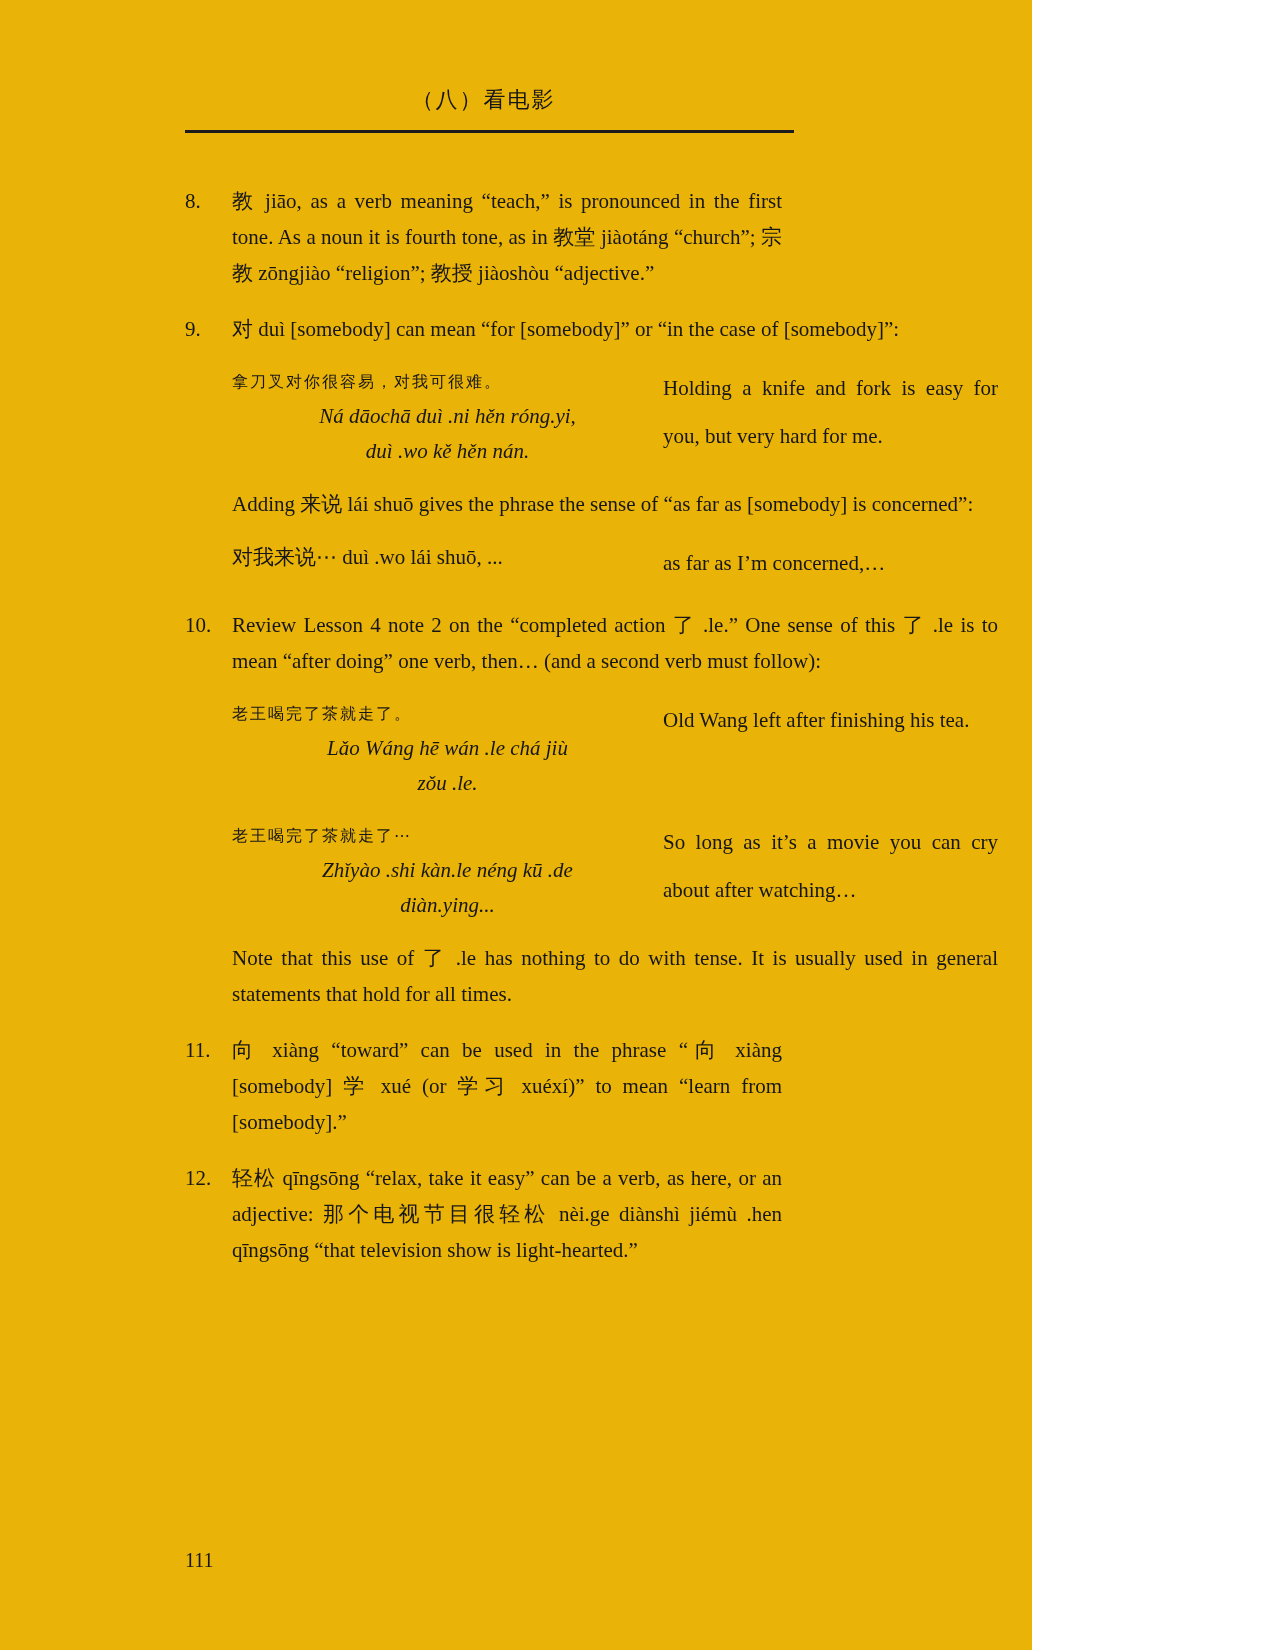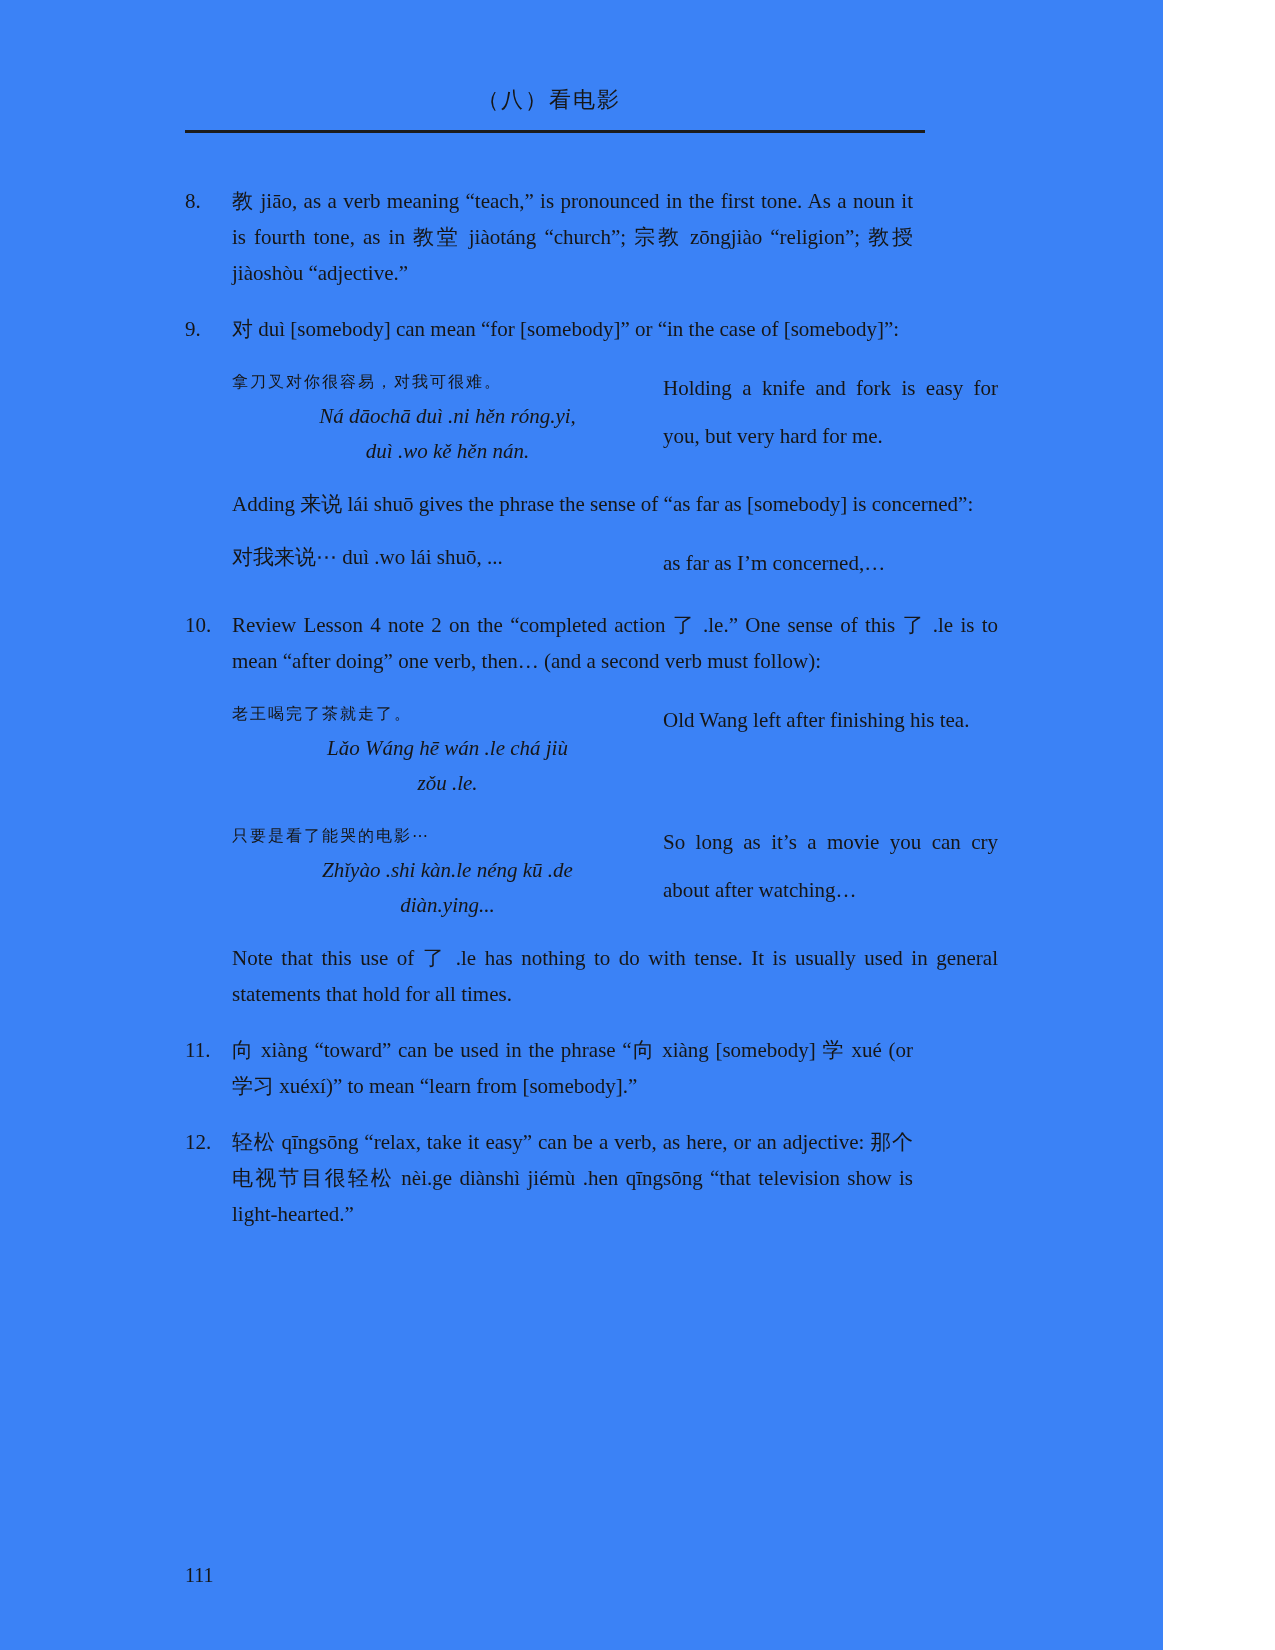--- a/index.html
+++ b/index.html
@@ -1,24 +1,24 @@
 <!DOCTYPE html>
 <html><head>
 <meta charset="utf-8">
 <style>
   html, body { margin: 0; padding: 0; background: #ffffff; }
   .page {
     position: relative;
-    width: 1163px;
+    width: 1032px;
     height: 1650px;
-    background: #3b82f6;
+    background: #eab308;
     color: #161616;
     font-family: "Liberation Serif", "DejaVu Serif", serif;
     box-sizing: border-box;
-    padding: 86px 250px 1px 185px;
+    padding: 86px 250px 16px 185px;
     display: flex;
     flex-direction: column;
     overflow: hidden;
   }
   .header-title {
     text-align: center;
     font-size: 22px;
     line-height: 28px;
     letter-spacing: 2px;
   }
@@ -104,21 +104,21 @@
           <div class="ex-left">
             <div class="zh">老王喝完了茶就走了。</div>
             <div class="pinyin">Lǎo Wáng hē wán .le chá jiù</div>
             <div class="pinyin">zǒu .le.</div>
           </div>
           <div class="ex-right">Old Wang left after finishing his tea.</div>
         </div>
 
         <div class="example block">
           <div class="ex-left">
-            <div class="zh">只要是看了能哭的电影⋯</div>
+            <div class="zh">老王喝完了茶就走了⋯</div>
             <div class="pinyin">Zhǐyào .shi kàn.le néng kū .de</div>
             <div class="pinyin">diàn.ying...</div>
           </div>
           <div class="ex-right">So long as it’s a movie you can cry about after watching…</div>
         </div>
 
         <p class="para block"><span>Note that this use of 了 </span><span class="it">.le</span><span> has nothing to do with tense. It is usually used in general statements that hold for all times.</span></p>
       </div>
     </section>
 

